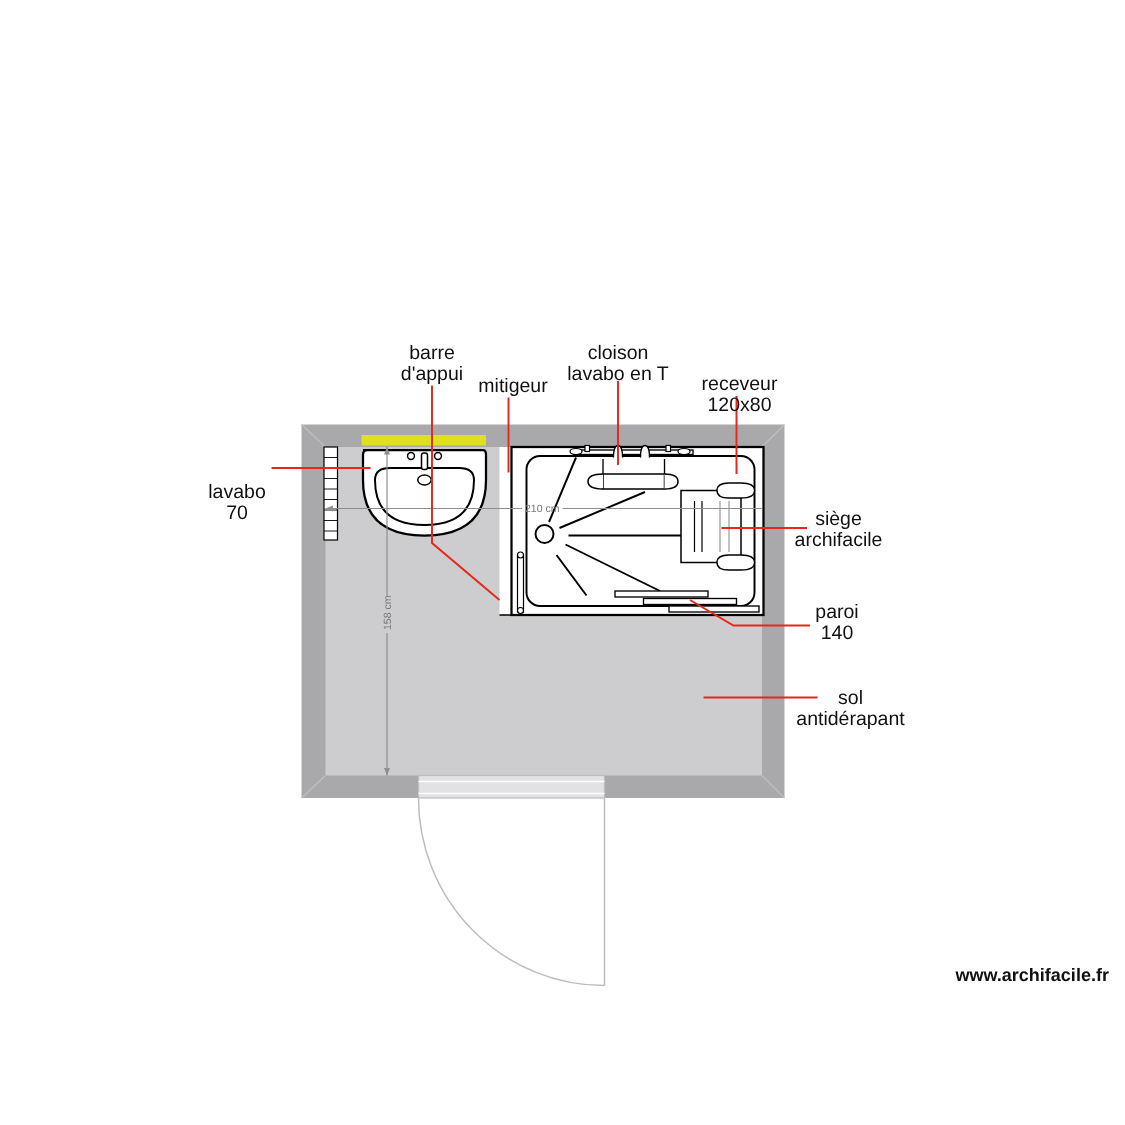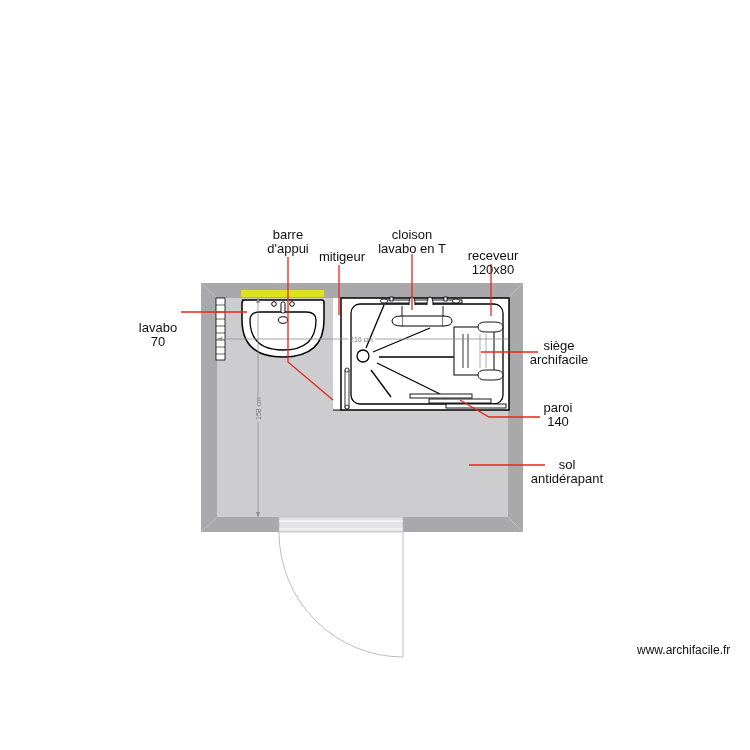--- a/index.html
+++ b/index.html
@@ -149,13 +149,13 @@
 </div>
 <div class="lbl" style="left:558px; top:401px;">
   <div>paroi</div>
   <div>140</div>
 </div>
 <div class="lbl" style="left:567px; top:458px;">
   <div>sol</div>
   <div>antidérapant</div>
 </div>
 
-<div class="wm" style="left:637px; top:643px;">www.archifacile.fr</div>
+<div class="wm" style="left:637px; top:643px;font-weight:bold;">www.archifacile.fr</div>
 
 </body></html>

